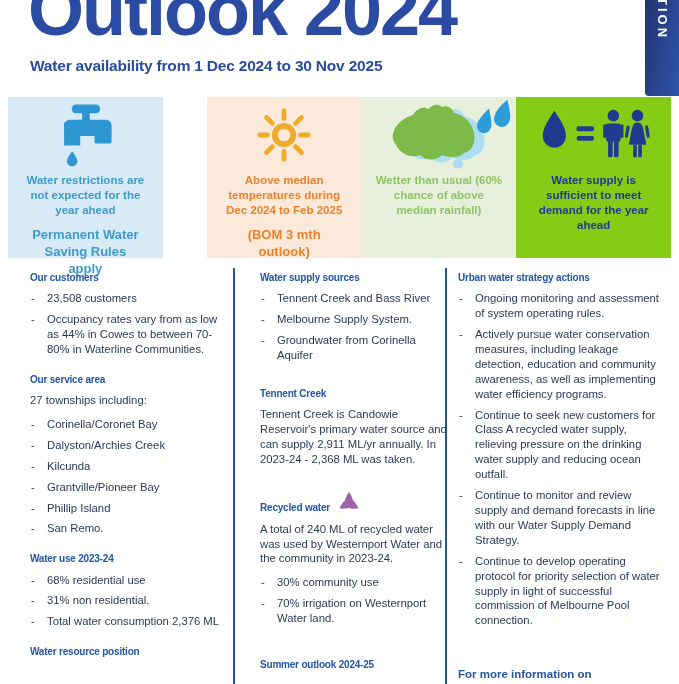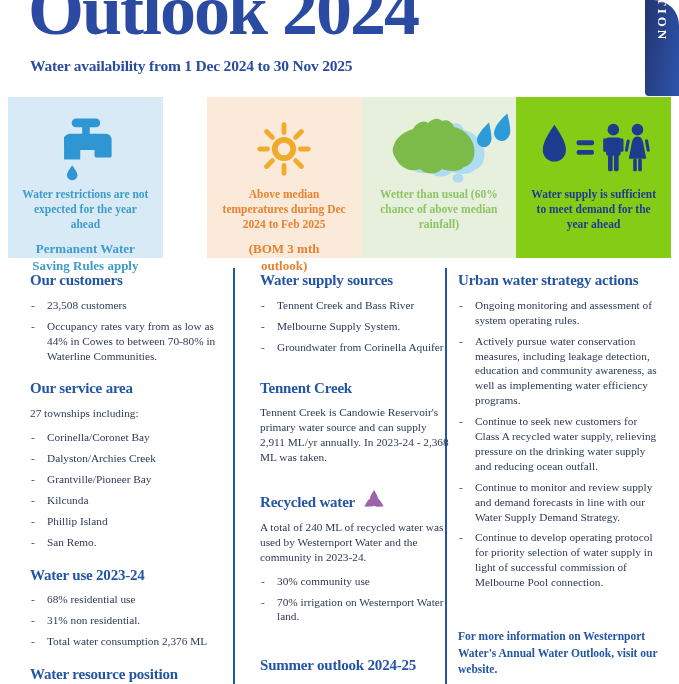--- a/index.html
+++ b/index.html
@@ -1,19 +1,19 @@
 <!DOCTYPE html>
 <html><head>
 <meta charset="utf-8">
 <style>
   * { margin:0; padding:0; box-sizing:border-box; }
   html,body { background:#ffffff; }
   .page {
     position:relative; width:679px; height:684px; overflow:hidden;
-    background:#ffffff; font-family:Liberation Serif, serif;border-radius:25px;
+    background:#ffffff; font-family:Liberation Sans, sans-serif;
   }
 
   
   .title {
     position:absolute; top:-26px; left:28px; margin:0;
     font-size:72px; font-weight:700; letter-spacing:-2px; line-height:1;
     color:#2B4BA3; white-space:nowrap;
   }
   .subtitle {
     position:absolute; top:57px; left:30px;
@@ -25,21 +25,21 @@
     border-radius:0 0 0 4px; overflow:hidden;
     display:flex; justify-content:center;
   }
   .side-tab span {
     writing-mode:vertical-rl; color:#fff; font-size:13px; font-weight:600;
     letter-spacing:3px; margin-top:-3px;
   }
 
   
   .boxes { position:absolute; top:97px; left:8px; right:8px; height:161px; display:flex; }
-  .box { flex:1; text-align:center; padding-top:14px; }
+  .box { flex:1; text-align:center; padding-top:0; }
   .box1 { background:#D8EAF5; }
   .box2 { background:#FBE9D9;margin-left:44px; }
   .box3 { background:#E6F0DC; }
   .box4 { background:#84cc16; }
   .box-icon { height:76px; display:flex; align-items:center; justify-content:center; }
   .box-head { font-size:11.5px; font-weight:700; line-height:1.3; padding:0 11px; }
   .box-sub  { font-size:13px; font-weight:700; line-height:1.3; margin-top:9px; padding:0 20px; }
   .box1 .box-head, .box1 .box-sub { color:#3E9BCB; }
   .box2 .box-head, .box2 .box-sub { color:#E8822E; }
   .box3 .box-head { color:#8FC466; }
@@ -47,21 +47,21 @@
 
   
   .cols { position:absolute; top:268px; left:0; right:0; bottom:0; }
   .col  { position:absolute; top:0; bottom:0; font-size:11.3px; color:#2C3A55; line-height:1.32; }
   .col1 { left:30px;  width:197px; }
   .col2 { left:260px; width:192px; }
   .col3 { left:458px; width:204px; }
   .divider { position:absolute; top:0; bottom:0; width:2px; background:#2355A5; }
   .d1 { left:233px; } .d2 { left:445px; }
 
-  .h { color:#2355A5; font-weight:700; font-size:15px; letter-spacing:-0.2px; margin:16px 0 7px; }
+  .h { color:#2355A5; font-weight:700; font-size:10px; letter-spacing:-0.2px; margin:16px 0 7px; }
   .h.first { margin-top:3px; }
   .h.gap-md { margin-top:24px; }
   .h.gap-lg { margin-top:32px; }
   .h.with-icon { display:flex; align-items:flex-end; gap:7px; }
   .para { margin:4px 0 9px; }
   .b { position:relative; padding-left:17px; margin:4.5px 0 6px; }
   .b::before { content:"-"; position:absolute; left:1px; }
 
   .footer-note { margin-top:38px; font-size:11.5px; font-weight:700;
                  color:#2355A5; line-height:1.45; padding-right:4px; }
@@ -168,22 +168,22 @@
 
     <div class="col col1">
       <div class="h first">Our customers</div>
       <div class="b">23,508 customers</div>
       <div class="b">Occupancy rates vary from as low as 44% in Cowes to between 70-80% in Waterline Communities.</div>
 
       <div class="h">Our service area</div>
       <div class="para">27 townships including:</div>
       <div class="b">Corinella/Coronet Bay</div>
       <div class="b">Dalyston/Archies Creek</div>
+      <div class="b">Kilcunda</div>
       <div class="b">Grantville/Pioneer Bay</div>
-      <div class="b">Kilcunda</div>
       <div class="b">Phillip Island</div>
       <div class="b">San Remo.</div>
 
       <div class="h">Water use 2023-24</div>
       <div class="b">68% residential use</div>
       <div class="b">31% non residential.</div>
       <div class="b">Total water consumption 2,376 ML</div>
 
       <div class="h">Water resource position</div>
 

